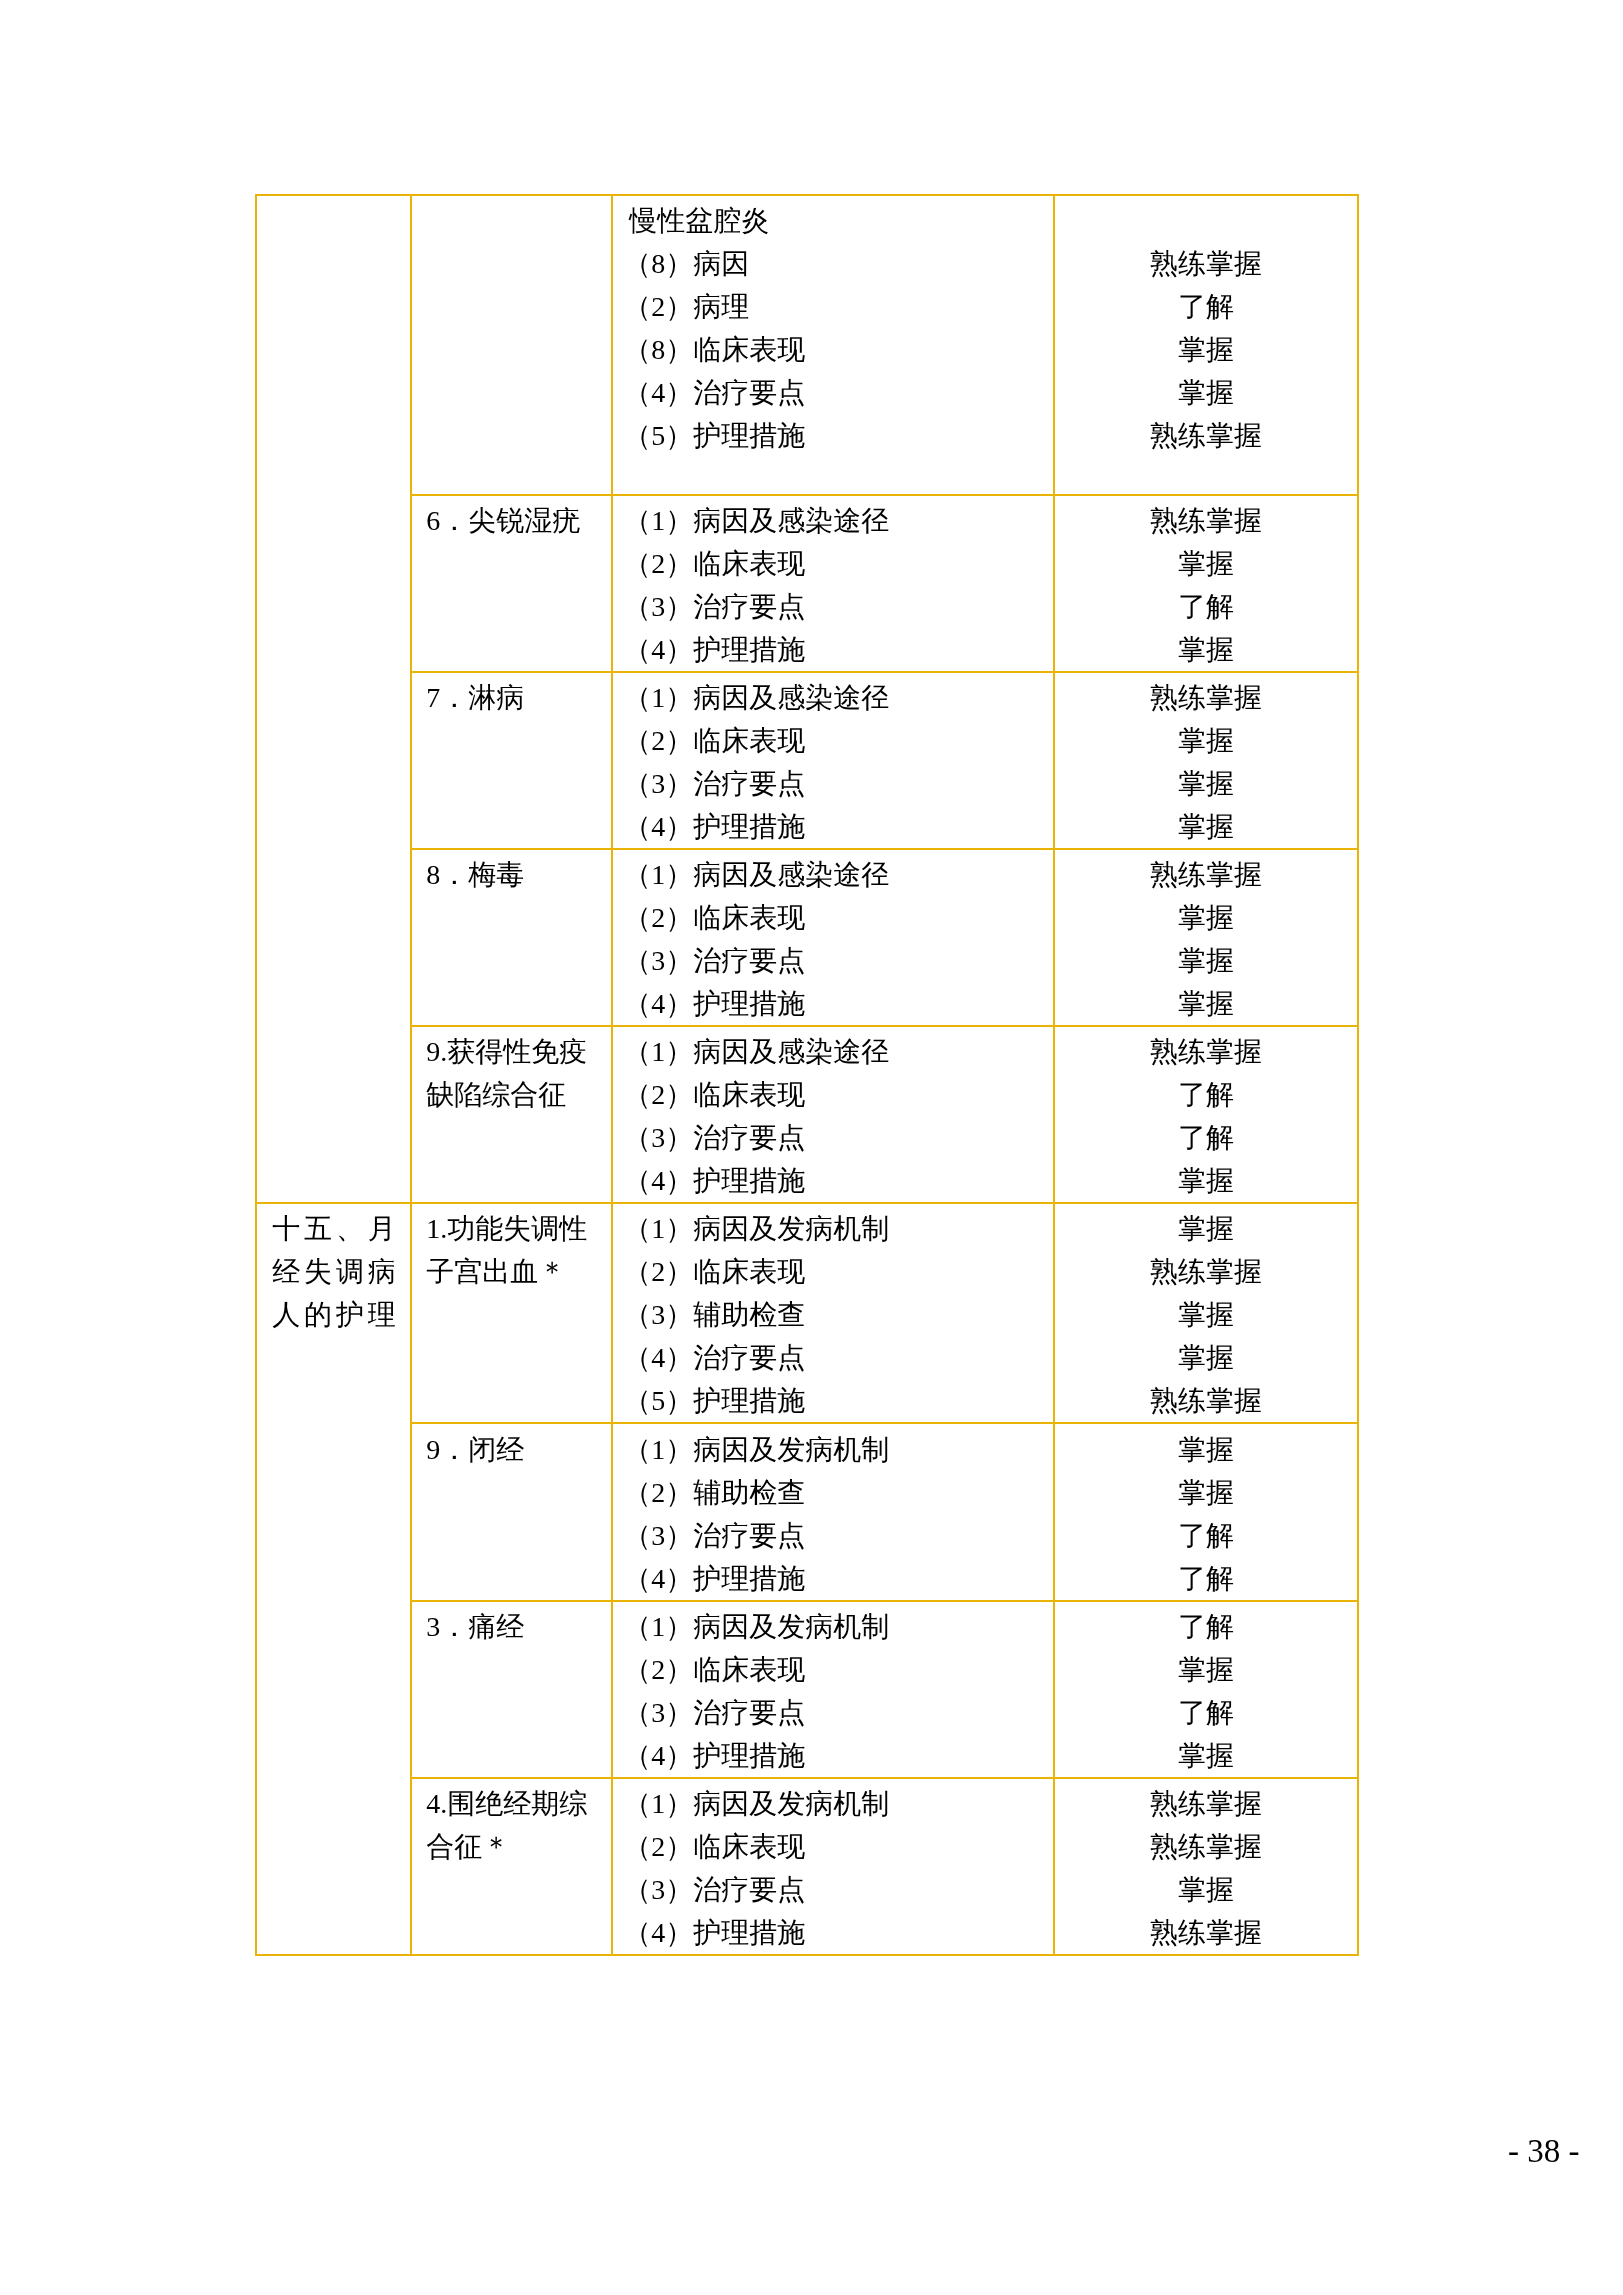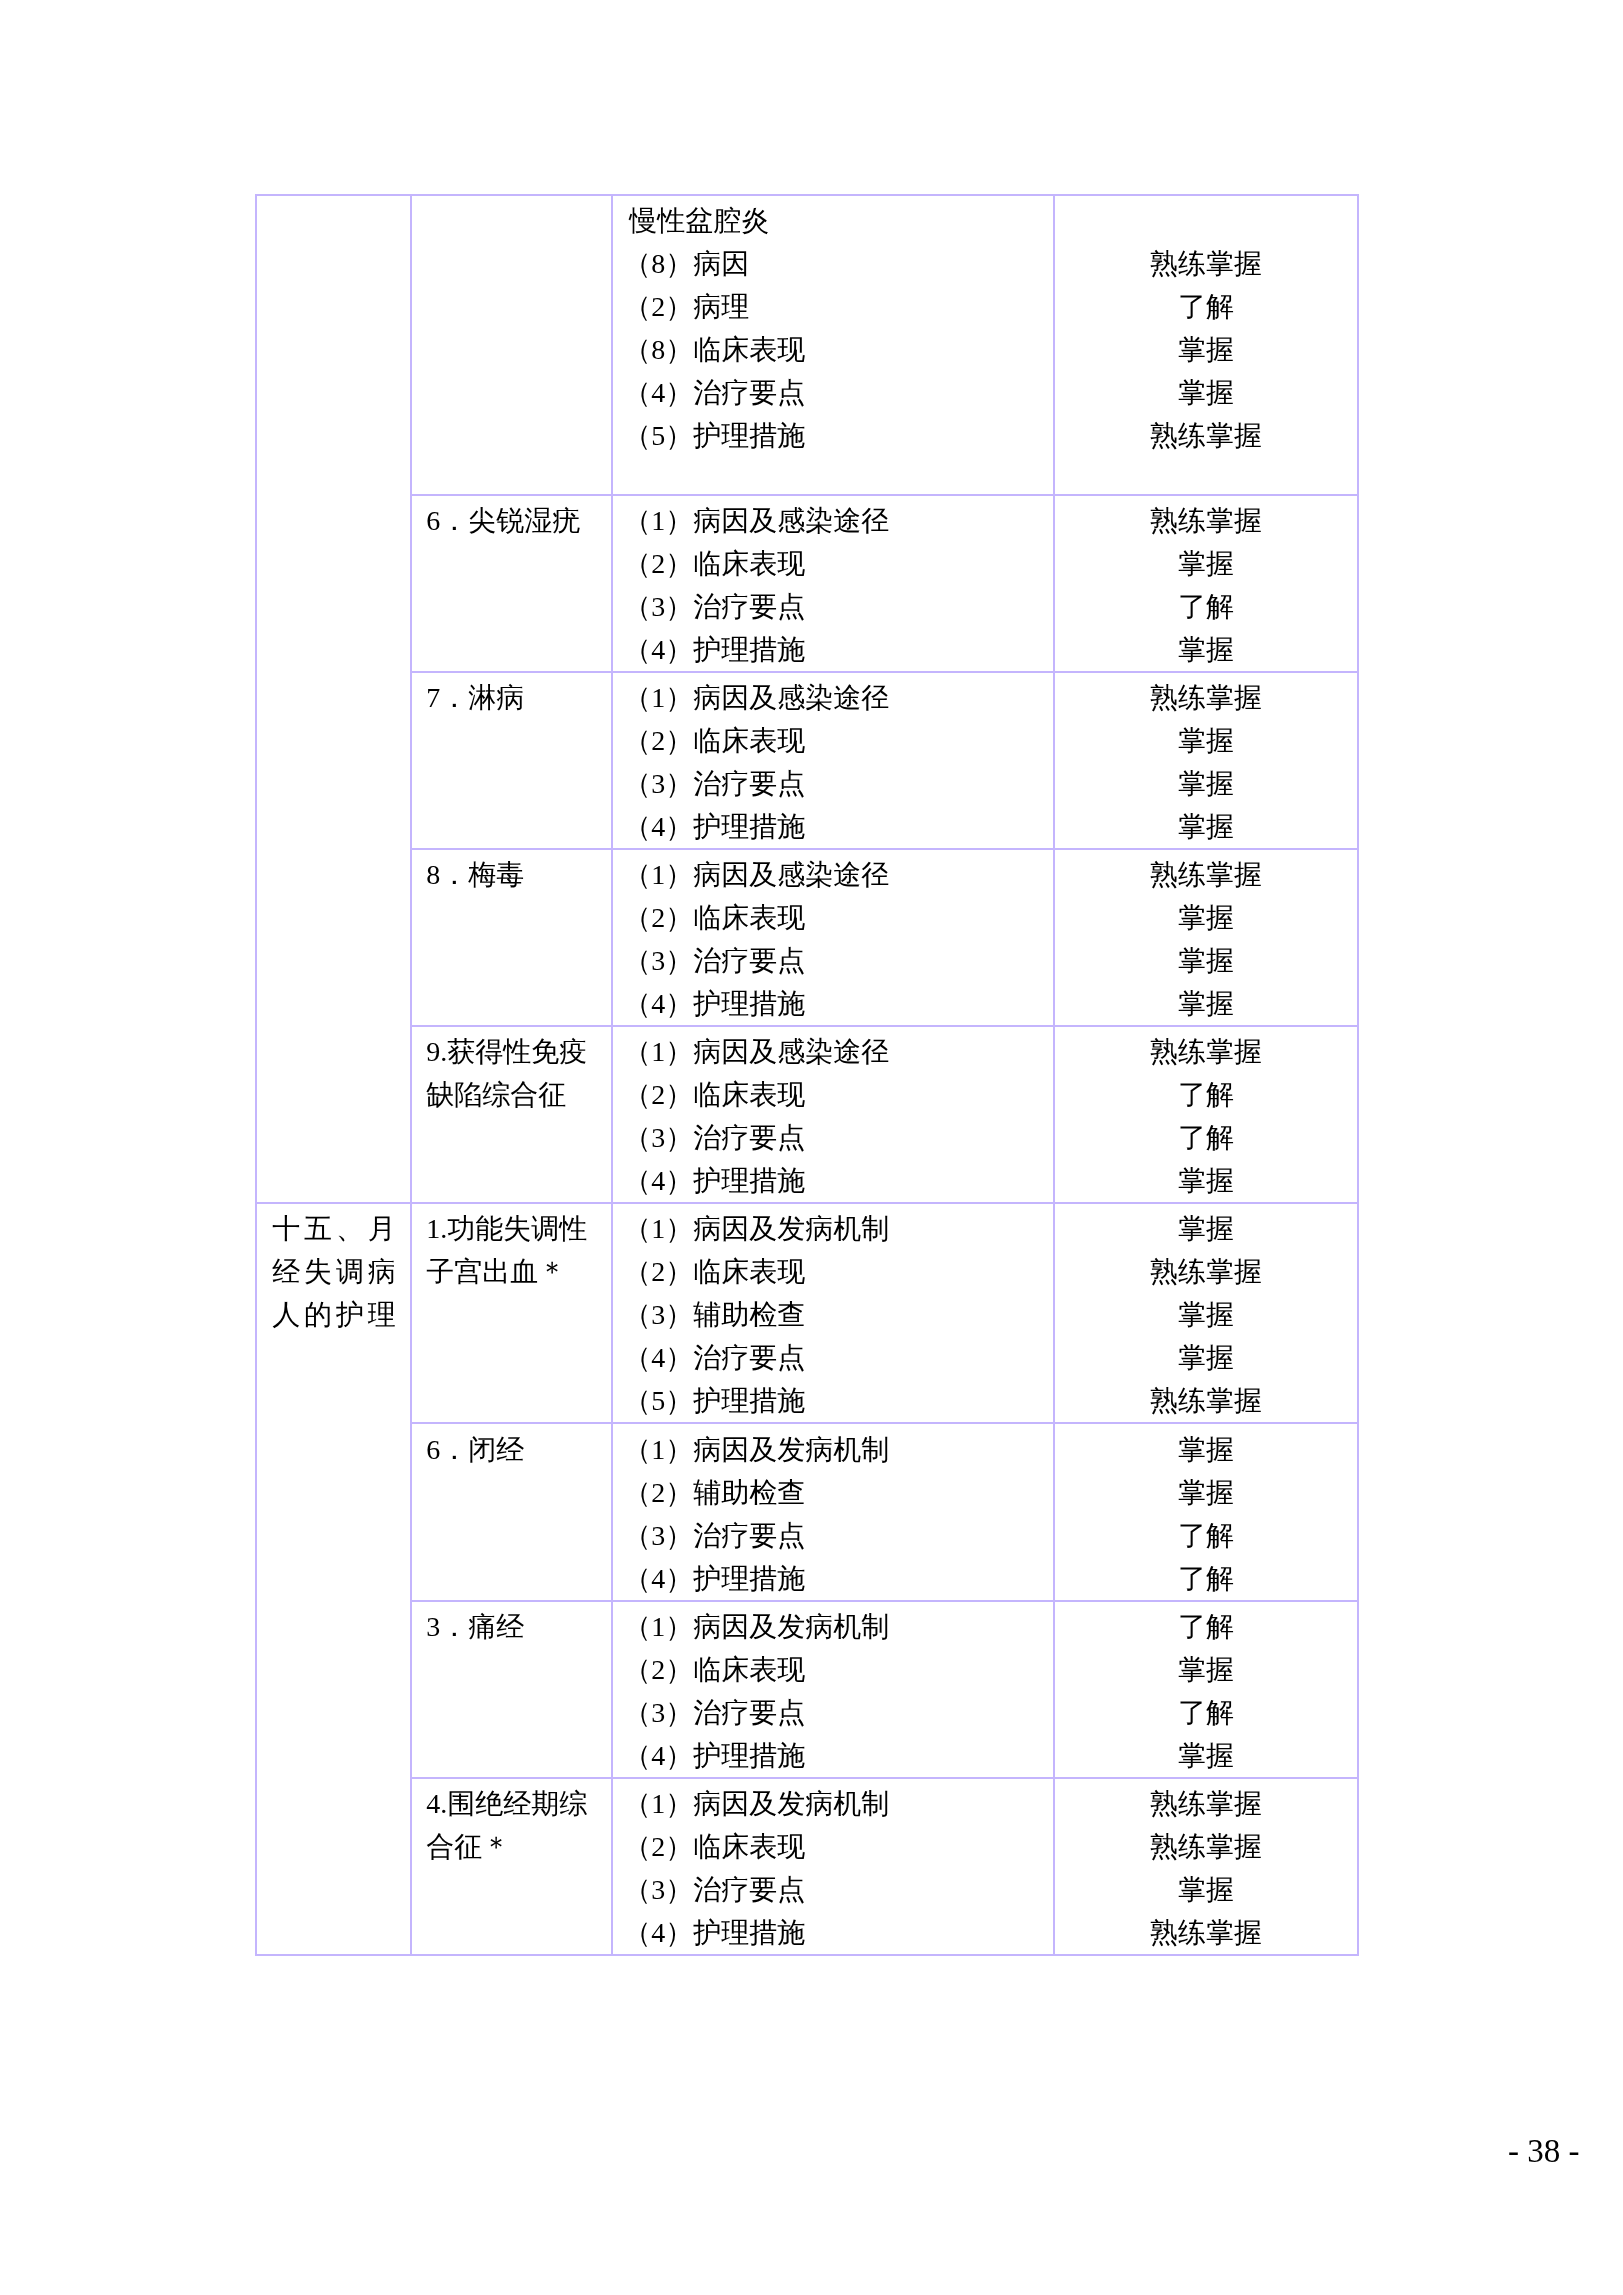--- a/index.html
+++ b/index.html
@@ -1,20 +1,20 @@
 <!DOCTYPE html>
 <html style="font-size:8.2px"><head>
 <meta charset="utf-8">
 <style>
   html, body { margin: 0; padding: 0; background: #ffffff; }
   body { width: 1623px; height: 2295px; position: relative; overflow: hidden;
          font-family: "Liberation Serif", "DejaVu Serif", serif; color: #000; }
   .tbl { position: absolute; left: 255px; top: 194px; width: 1102px; }
   table { border-collapse: collapse; table-layout: fixed; width: 1102px; }
-  td { border: 2px solid #c4b5fd; vertical-align: top; padding: 0; font-size: 28px; line-height: 43px; }
+  td { border: 2px solid #eab308; vertical-align: top; padding: 0; font-size: 28px; line-height: 43px; }
   col.c1 { width: 155px; } col.c2 { width: 201px; } col.c3 { width: 442px; } col.c4 { width: 304px; }
   .cat { padding: 3.1px 13.3px 0 15.3px; text-align: justify; text-align-last: justify; letter-spacing: 1px; }
   .topic { padding: 3.1px 4.1px 0 14.3px; margin-left: 9px; }
   .items { padding: 3.1px 0 0 10.2px; }
   .items .title { margin-left: 6.1px; }
   .items .it { display: block; }
   .lvl { text-align: center; padding-top: 3.1px; font-family: Liberation Serif, serif; }
   .lvl .lv { display: block; }
   .page-num { position: absolute; left: 1508px; top: 2133px; font-size: 33px; }
 </style>
@@ -122,21 +122,21 @@
           </td>
           <td class="lvl">
             <span class="lv">掌握</span>
             <span class="lv">熟练掌握</span>
             <span class="lv">掌握</span>
             <span class="lv">掌握</span>
             <span class="lv">熟练掌握</span>
           </td>
         </tr>
         <tr style="height: 171px;">
-          <td class="topic">6．闭经</td>
+          <td class="topic">9．闭经</td>
           <td class="items">
             <span class="it">（1）病因及发病机制</span>
             <span class="it">（2）辅助检查</span>
             <span class="it">（3）治疗要点</span>
             <span class="it">（4）护理措施</span>
           </td>
           <td class="lvl">
             <span class="lv">掌握</span>
             <span class="lv">掌握</span>
             <span class="lv">了解</span>

